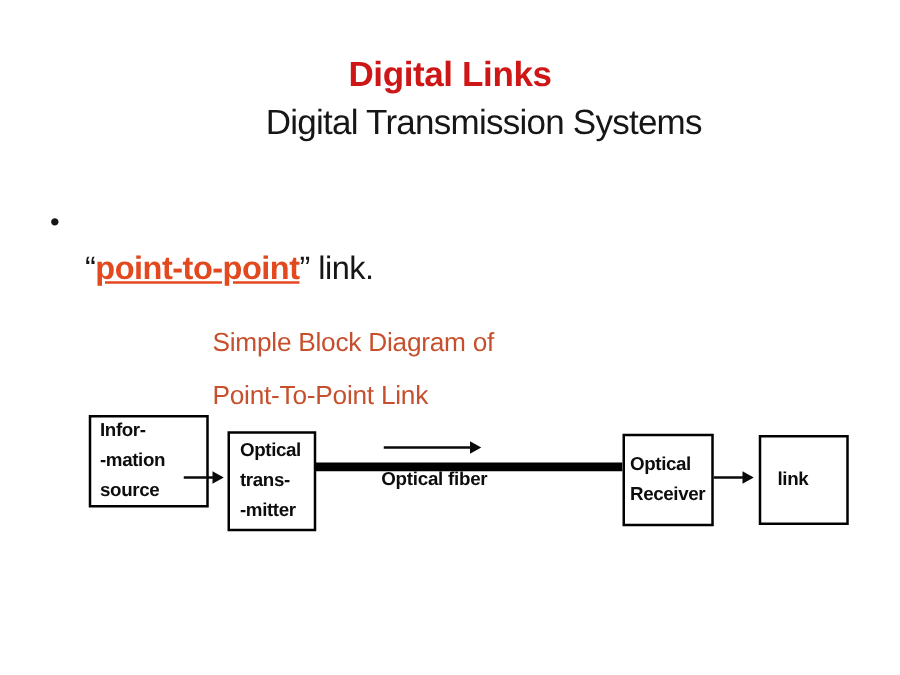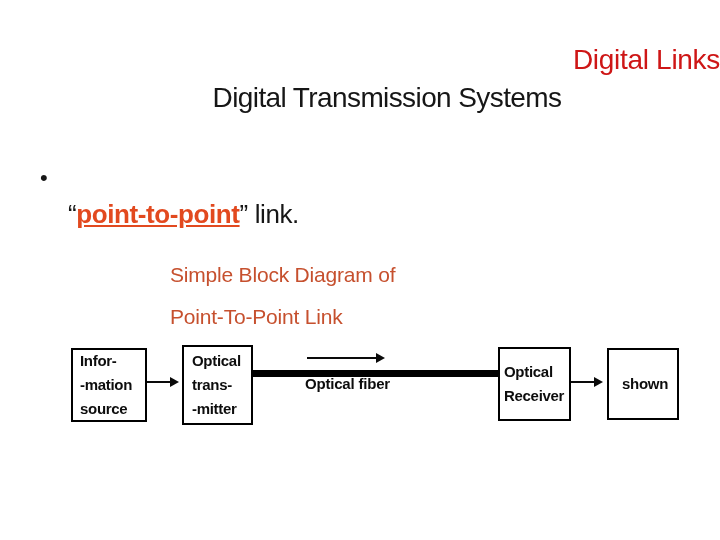--- a/index.html
+++ b/index.html
@@ -13,22 +13,22 @@
   .slide {
     position: relative;
     width: 720px; height: 540px;
     background: #ffffff;
   }
 
   
   .title-red {
     position: absolute;
     top: 44px; left: 0; width: 720px;
-    text-align: right;
-    font-size: 28px; font-weight: normal;
+    text-align: center;
+    font-size: 28px; font-weight: bold;
     letter-spacing: -0.3px;
     color: #ce1616;
   }
   .title-black {
     position: absolute;
     top: 82px; left: 0; width: 710px;
     text-align: center;
     font-size: 28px; font-weight: 400;
     letter-spacing: -0.6px;
     color: #161616;
@@ -79,21 +79,21 @@
     display: flex;
     flex-direction: column;
     justify-content: center;
     font-size: 15px;
     font-weight: bold;
     line-height: 24px;
     color: #0d0d0d;
     letter-spacing: -0.3px;
   }
   .dbox span { display: block; }
-  .box-source      { left: 71px;  top: 348px; width: 76px; height: 74px; padding-left: 7px; }
+  .box-source      { left: 71px;  top: 332px; width: 96px; height: 74px; padding-left: 7px; }
   .box-transmitter { left: 182px; top: 345px; width: 71px; height: 80px; padding-left: 8px; }
   .box-receiver    { left: 498px; top: 347px; width: 73px; height: 74px; padding-left: 4px; }
   .box-user        { left: 607px; top: 348px; width: 72px; height: 72px; padding-left: 13px; }
 
   .harrow {
     position: absolute;
     height: 2px;
     background: #0a0a0a;
   }
   .harrow::after {
@@ -163,16 +163,16 @@
   <div class="fiber-label">Optical fiber</div>
 
   <div class="dbox box-receiver">
     <span>Optical</span>
     <span>Receiver</span>
   </div>
 
   <div class="harrow arrow-rx-user"></div>
 
   <div class="dbox box-user">
-    <span>shown</span>
+    <span>link</span>
   </div>
 
 </div>
 
 </body></html>

